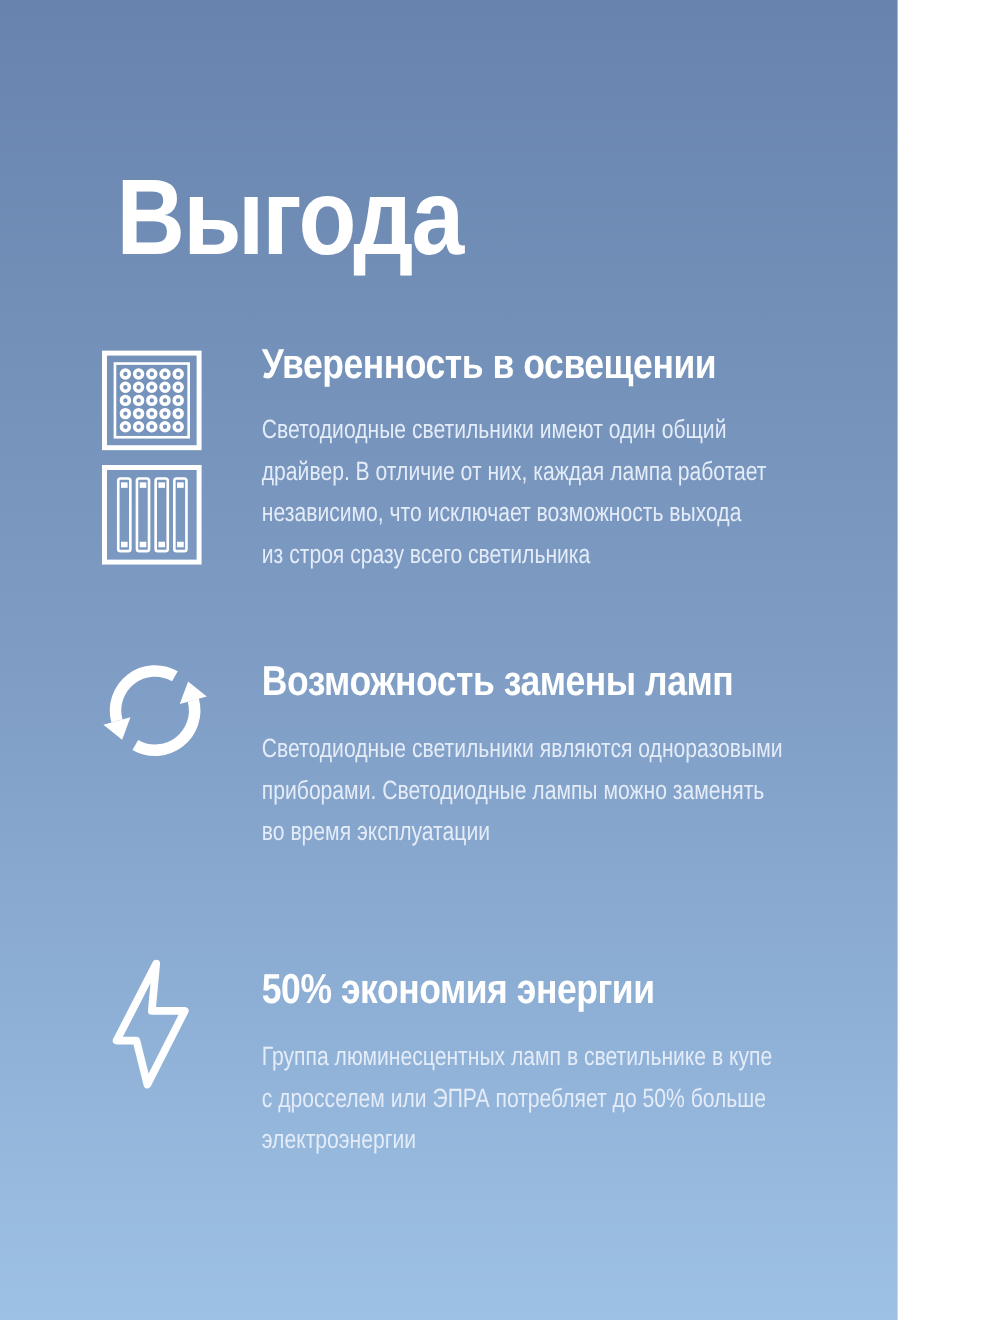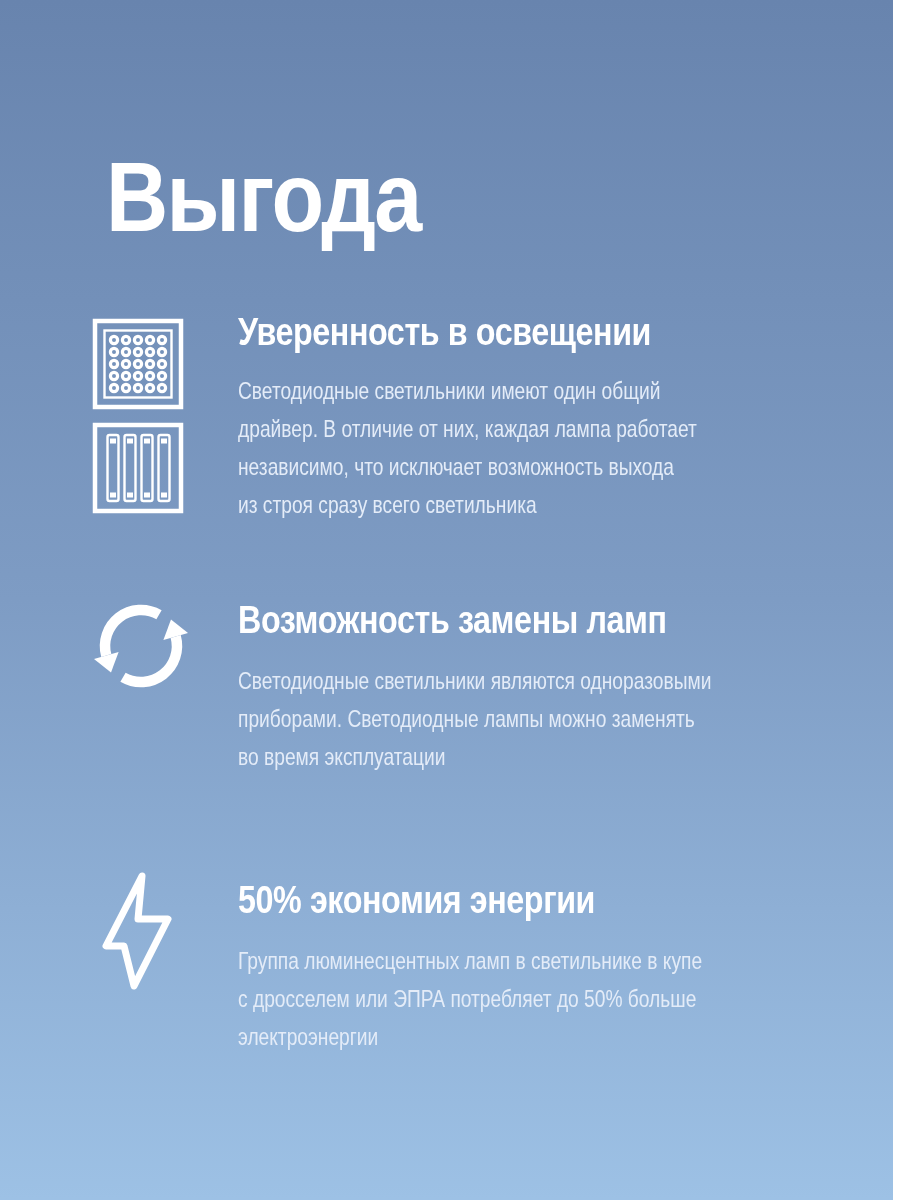--- a/index.html
+++ b/index.html
@@ -1,18 +1,18 @@
 <!DOCTYPE html>
 <html><head>
 <meta charset="utf-8">
 <style>
   html,body{margin:0;padding:0;}
   .canvas{
     position:relative;
-    width:893px;height:1200px;
+    width:816px;height:1200px;
     overflow:hidden;
     background:linear-gradient(180deg,#6884ae 0%, #7e9cc4 50%, #9dc1e5 100%);
     font-family:"Liberation Sans", sans-serif;
   }
   .page-title{
     position:absolute;left:106px;top:146px;
     font-size:98px;font-weight:bold;color:#ffffff;
     letter-spacing:-2px;line-height:1.05;
     transform:scaleX(0.88);transform-origin:left top;
     white-space:nowrap;

